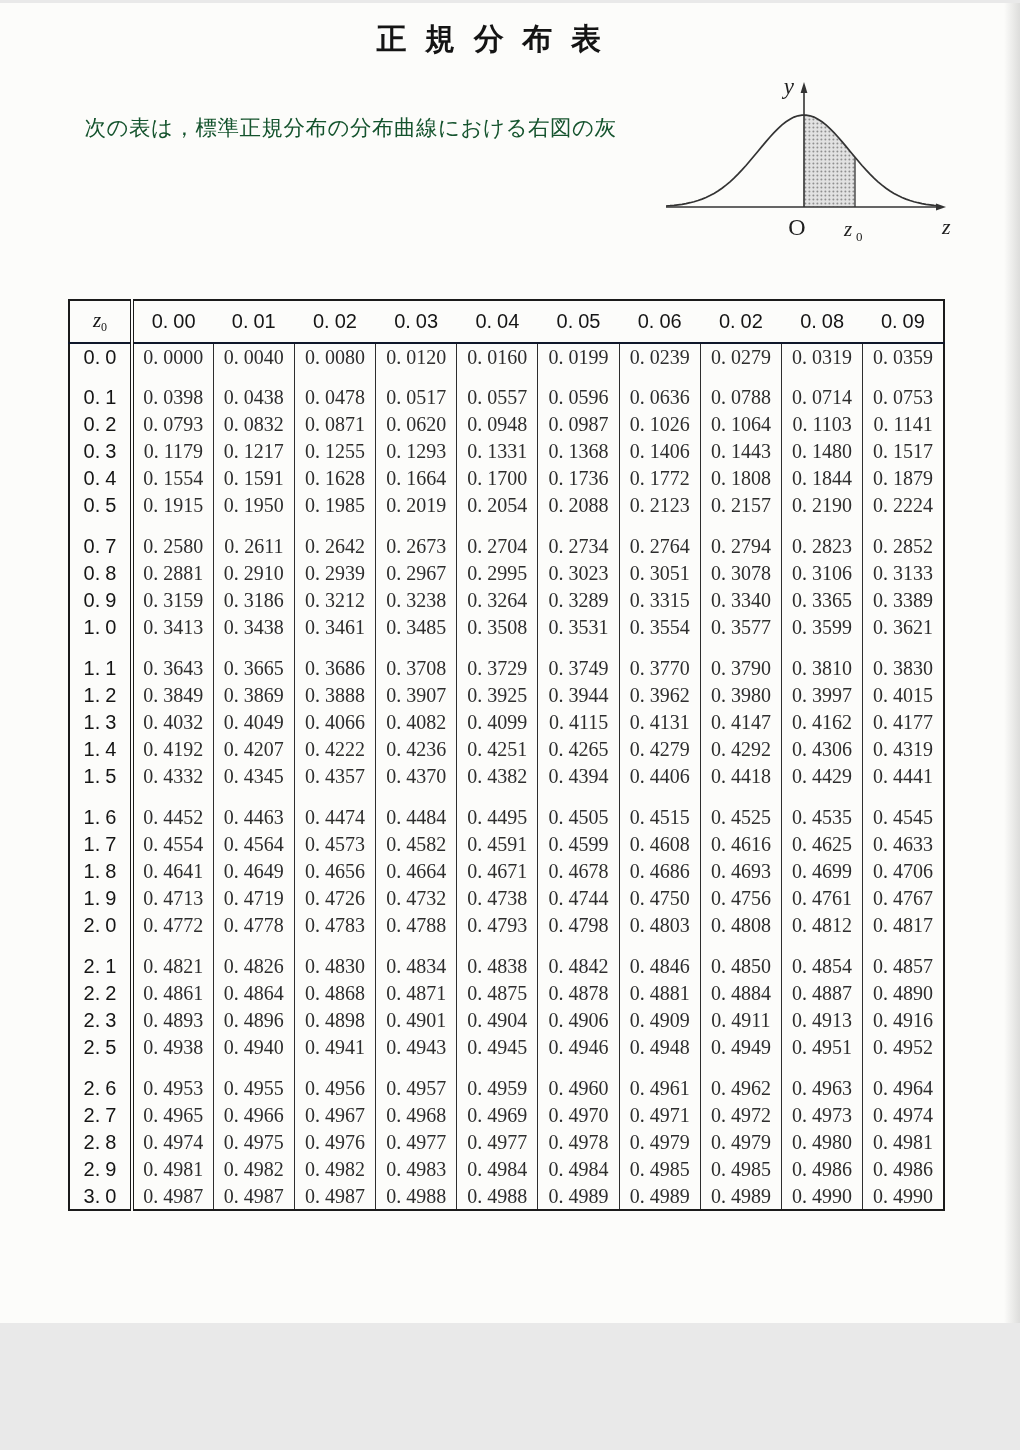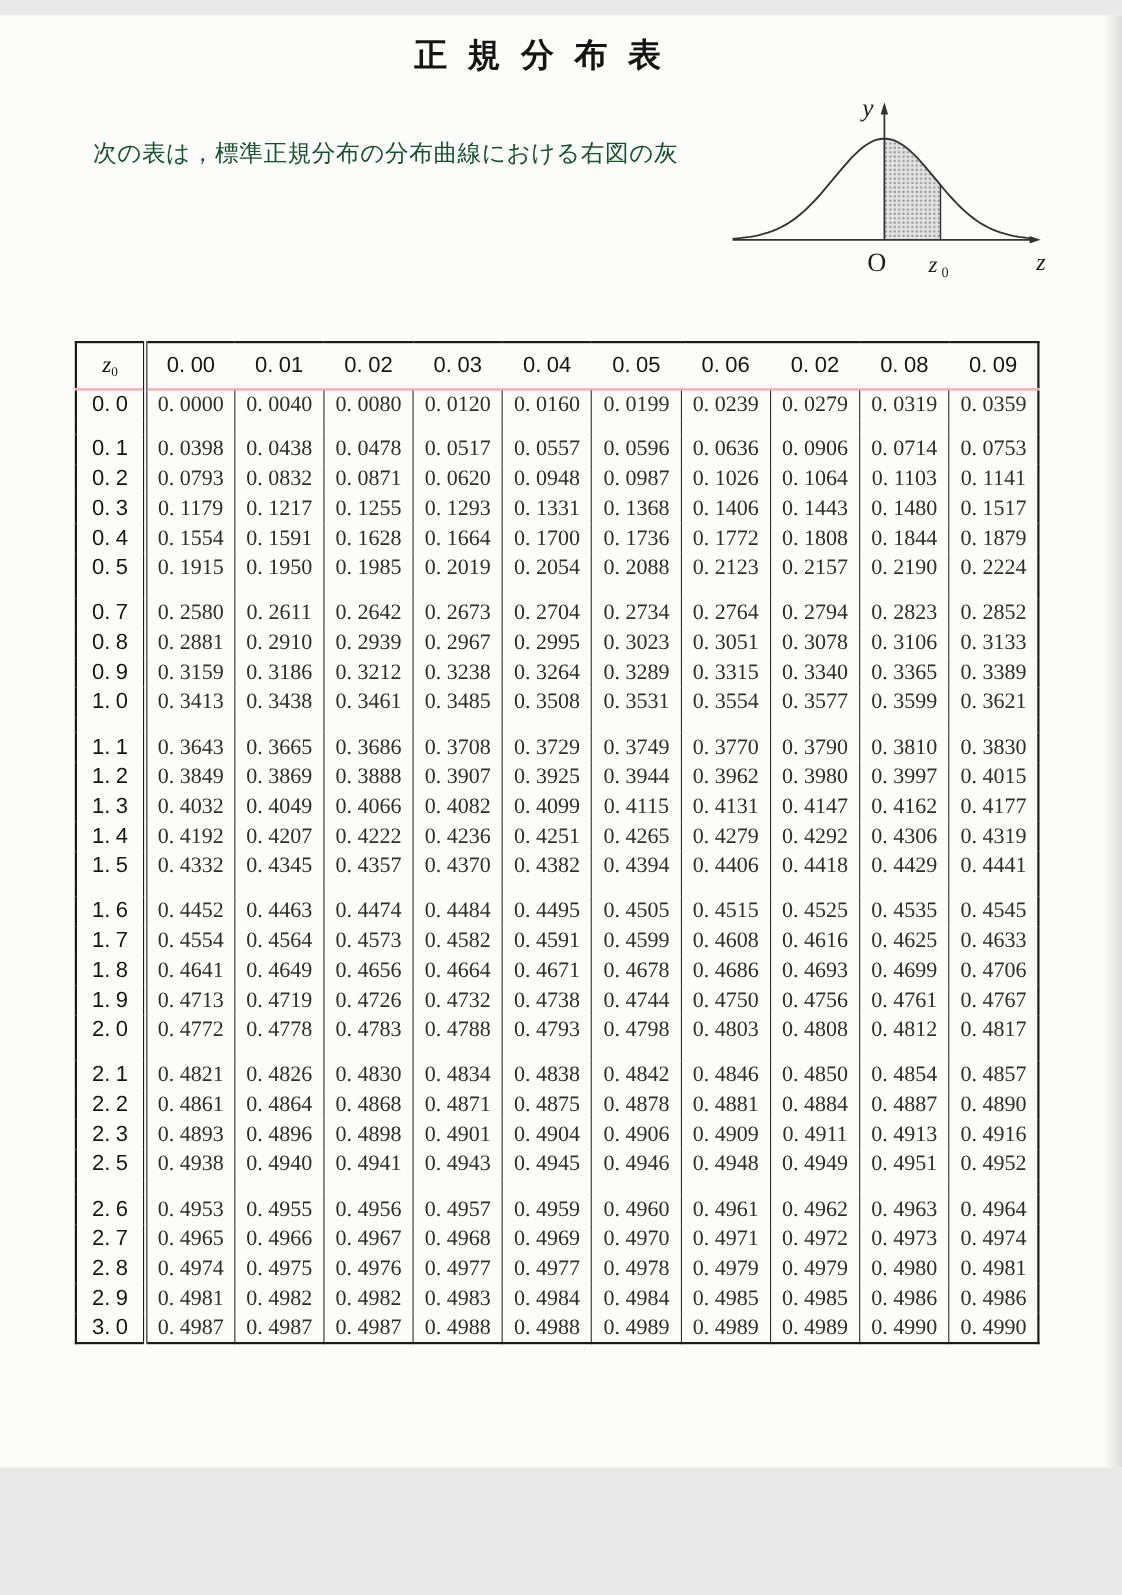--- a/index.html
+++ b/index.html
@@ -1,20 +1,20 @@
 <!DOCTYPE html>
 <html><head>
 <meta charset="utf-8">
 <style>
   html,body{margin:0;padding:0;background:#e9e9e9;}
   .page{
     position:relative;
     width:1020px;height:1320px;
     background:#fcfcfa;
-    margin:14px auto;
+    margin:3px auto;
     overflow:hidden;
     color:#222;
     font-family:"Liberation Serif", serif;
   }
   .scan-shadow{
     position:absolute;right:0;top:0;width:16px;height:100%;
     background:linear-gradient(to right, rgba(110,110,110,0), rgba(110,110,110,0.22));
     pointer-events:none;
   }
   .title{
@@ -44,21 +44,21 @@
     border-collapse:collapse;
     table-layout:fixed;
     width:877px;
     background:transparent;
   }
   table.ztable td, table.ztable th{
     padding:0;margin:0;text-align:center;vertical-align:middle;
     font-weight:normal;
   }
   table.ztable{border:2px solid #1b1b1b;}
-  table.ztable thead tr{height:43px;border-bottom:2px solid #fca5a5;}
+  table.ztable thead tr{height:43px;border-bottom:2px solid #0f172a;}
   table.ztable tr.data{height:27px;}
   table.ztable tr.spacer{height:14px;}
   .zc{
     border-right:4px double #1b1b1b;
     font-family:"Liberation Sans", sans-serif;
     font-size:20px;color:#151515;
   }
   .ch{
     font-family:"Liberation Sans", sans-serif;
     font-size:20px;color:#151515;
@@ -165,21 +165,21 @@
           </tr>
           <tr class="data">
             <td class="zc">0. 1</td>
             <td class="val">0. 0398</td>
             <td class="val">0. 0438</td>
             <td class="val">0. 0478</td>
             <td class="val">0. 0517</td>
             <td class="val">0. 0557</td>
             <td class="val">0. 0596</td>
             <td class="val">0. 0636</td>
-            <td class="val">0. 0906</td>
+            <td class="val">0. 0788</td>
             <td class="val">0. 0714</td>
             <td class="val">0. 0753</td>
           </tr>
           <tr class="data">
             <td class="zc">0. 2</td>
             <td class="val">0. 0793</td>
             <td class="val">0. 0832</td>
             <td class="val">0. 0871</td>
             <td class="val">0. 0620</td>
             <td class="val">0. 0948</td>

